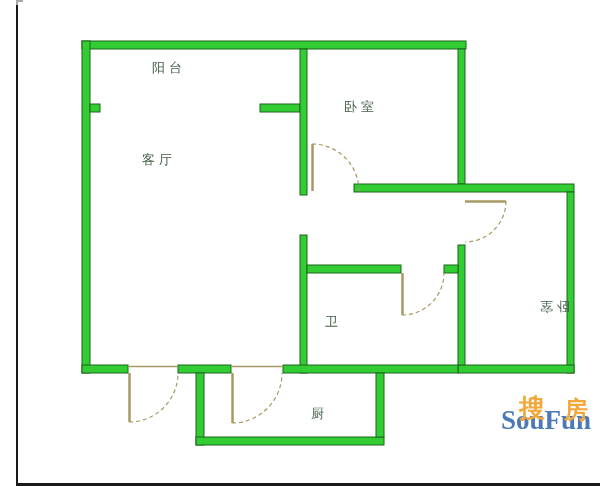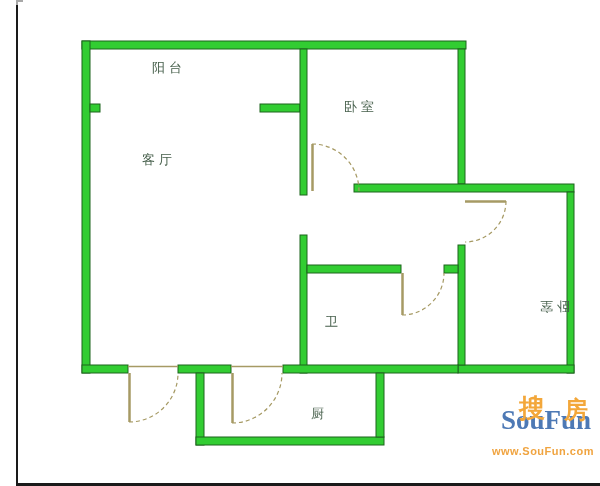--- a/index.html
+++ b/index.html
@@ -86,20 +86,19 @@
       <text x="309" y="326">卫</text>
       <text x="295" y="418">厨</text>
       <text x="537" y="312" text-anchor="middle" transform="rotate(180 537 307)">卧室</text>
     </g>
   </svg>
 
   <div class="watermark">
     <span class="wm-brand">SouFun</span>
     <span class="wm-cn wm-cn1">搜</span>
     <span class="wm-cn wm-cn2">房</span>
-    <span class="wm-url">www.SouFun.com</span>
   </div>
 
   <div class="frame"></div>
   <div class="corner-tick-h"></div>
   <div class="corner-tick-v"></div>
 
 </div>
 
 </body></html>

